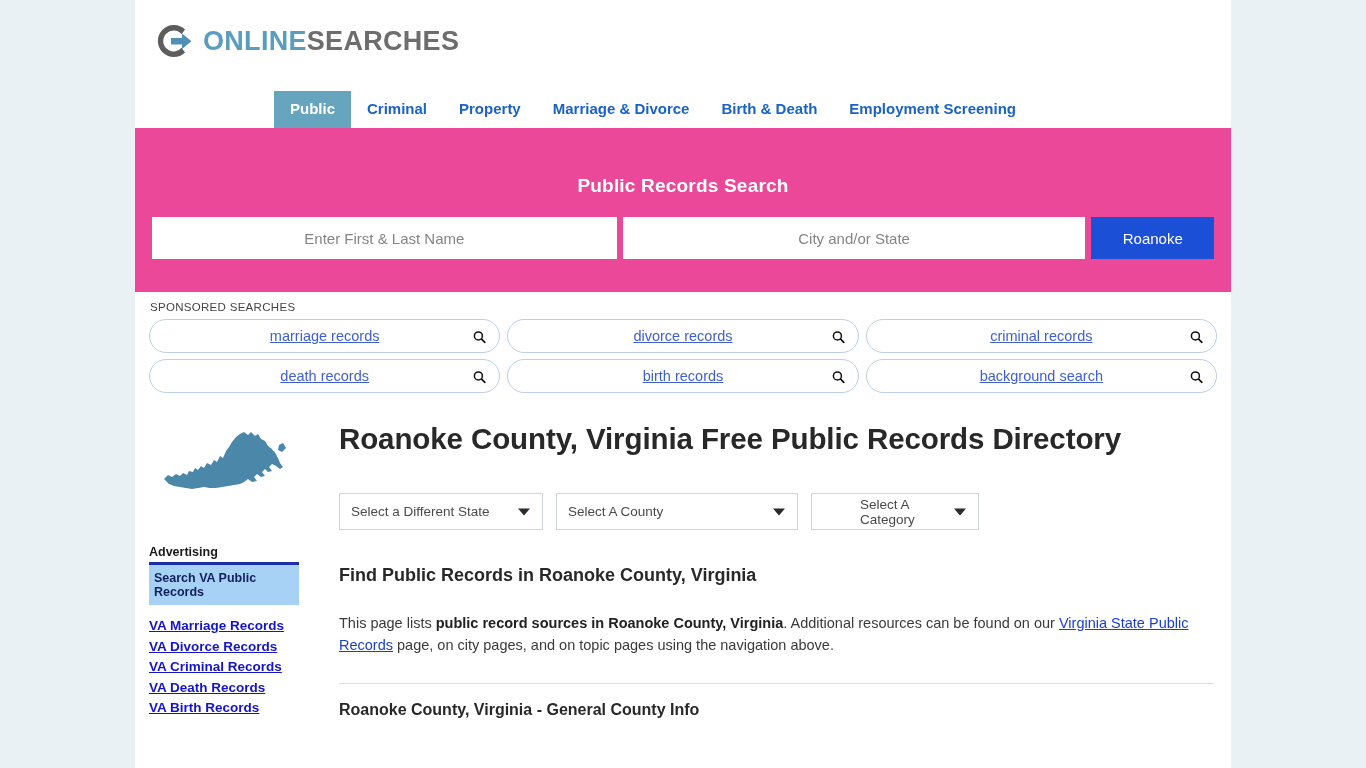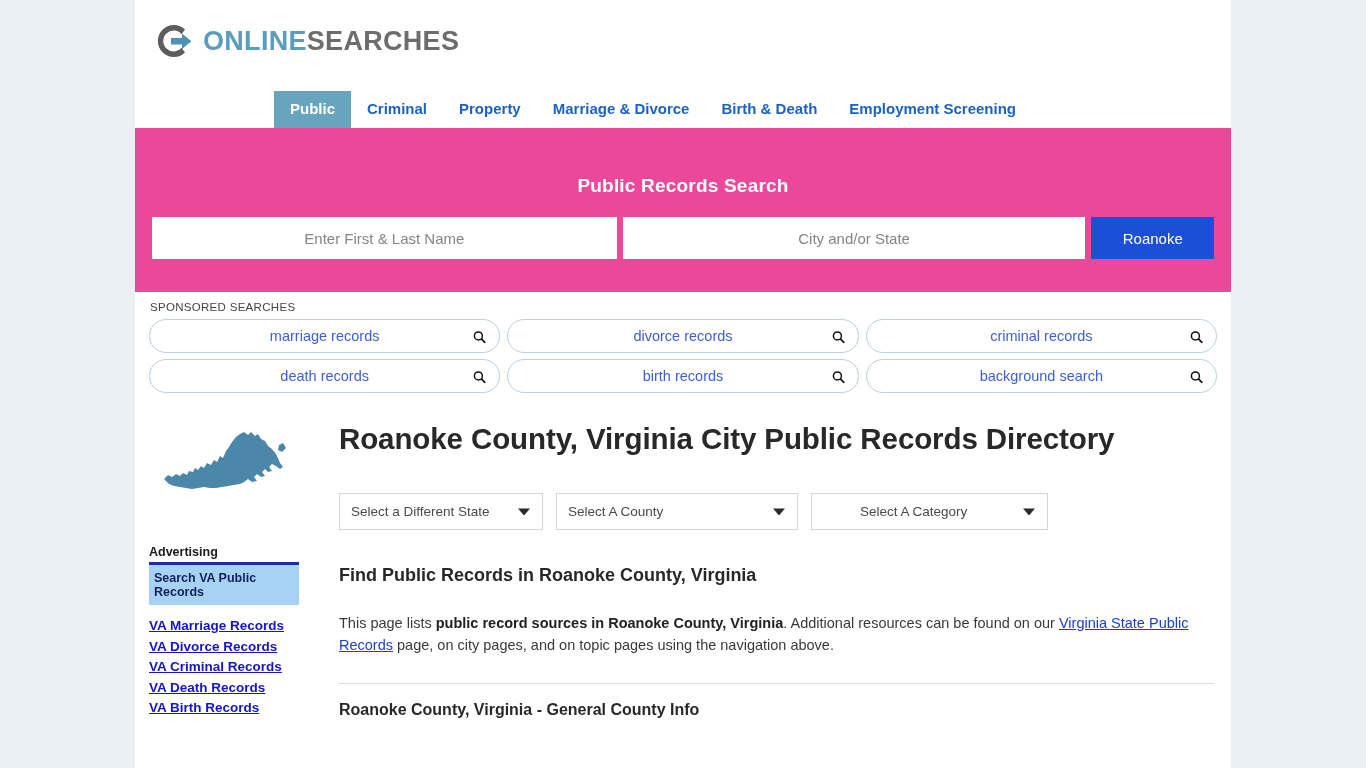--- a/index.html
+++ b/index.html
@@ -171,20 +171,21 @@
     display: flex;
     align-items: center;
     justify-content: center;
     position: relative;
     cursor: pointer;
   }
 
   .pill-text {
     font-size: 14.5px;
     color: #3e5fd0;
+    text-decoration: underline;
   }
 
   .pill-icon {
     position: absolute;
     right: 13px;
     top: 50%;
     transform: translateY(-50%);
     width: 13px;
     height: 13px;
   }
@@ -281,21 +282,21 @@
     border: 1px solid #cdd8dd;
     background: #ffffff;
     display: flex;
     align-items: center;
     position: relative;
     padding: 0 11px;
     cursor: pointer;
   }
   .select.state { width: 204px; }
   .select.county { width: 242px; }
-  .select.category { width: 237px; padding-left: 48px; }
+  .select.category { width: 168px; padding-left: 48px; }
 
   .select-text {
     font-size: 13.5px;
     color: #4a4a4a;
   }
 
   .select-arrow {
     position: absolute;
     right: 12px;
     top: 50%;
@@ -472,21 +473,21 @@
             <a class="ad-link">VA Marriage Records</a>
             <a class="ad-link">VA Divorce Records</a>
             <a class="ad-link">VA Criminal Records</a>
             <a class="ad-link">VA Death Records</a>
             <a class="ad-link">VA Birth Records</a>
           </div>
         </div>
       </div>
 
       <div class="right-col">
-        <h1 class="page-title">Roanoke County, Virginia City Public Records Directory</h1>
+        <h1 class="page-title">Roanoke County, Virginia Free Public Records Directory</h1>
 
         <div class="selects">
           <div class="select state">
             <span class="select-text">Select a Different State</span>
             <span class="select-arrow"></span>
           </div>
           <div class="select county">
             <span class="select-text">Select A County</span>
             <span class="select-arrow"></span>
           </div>

